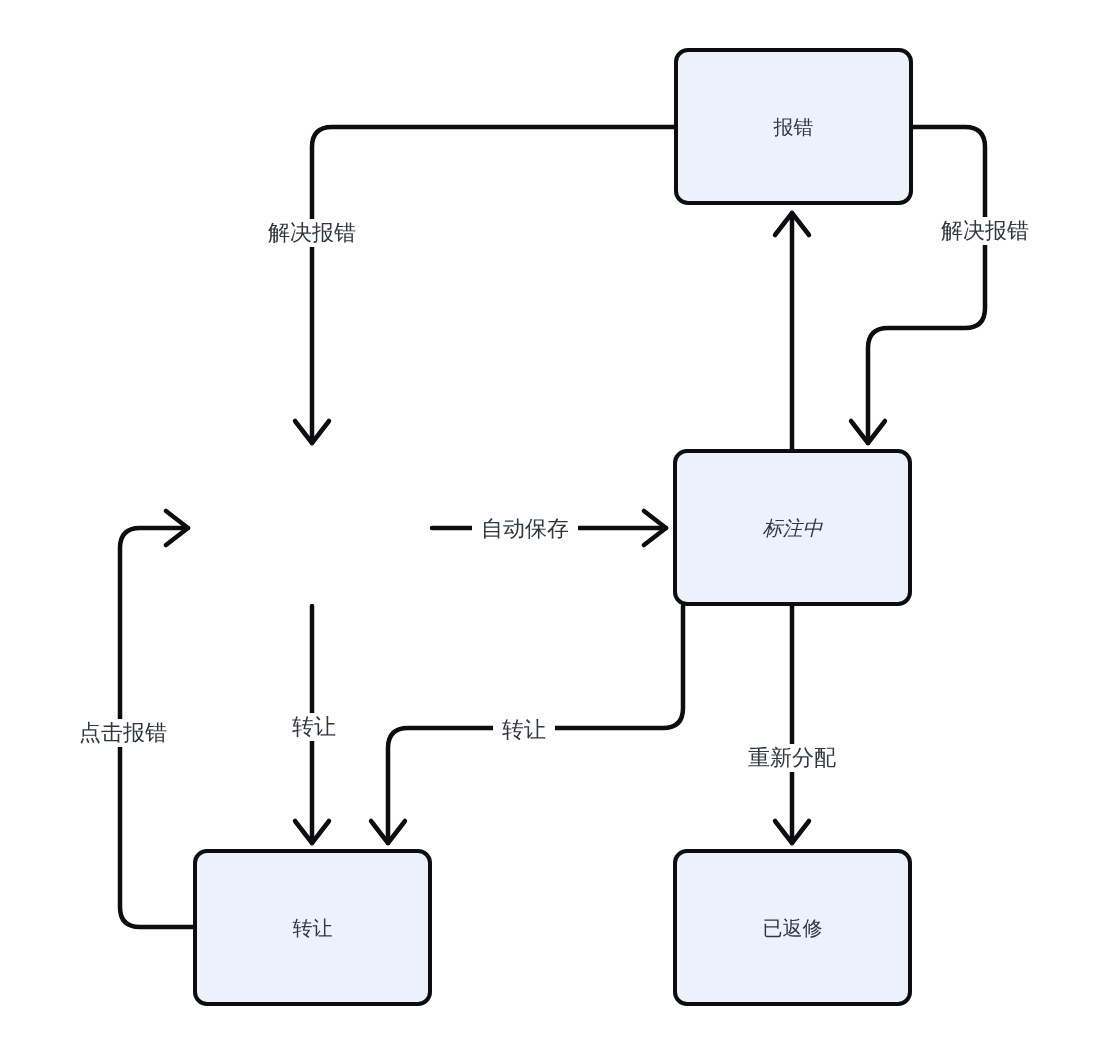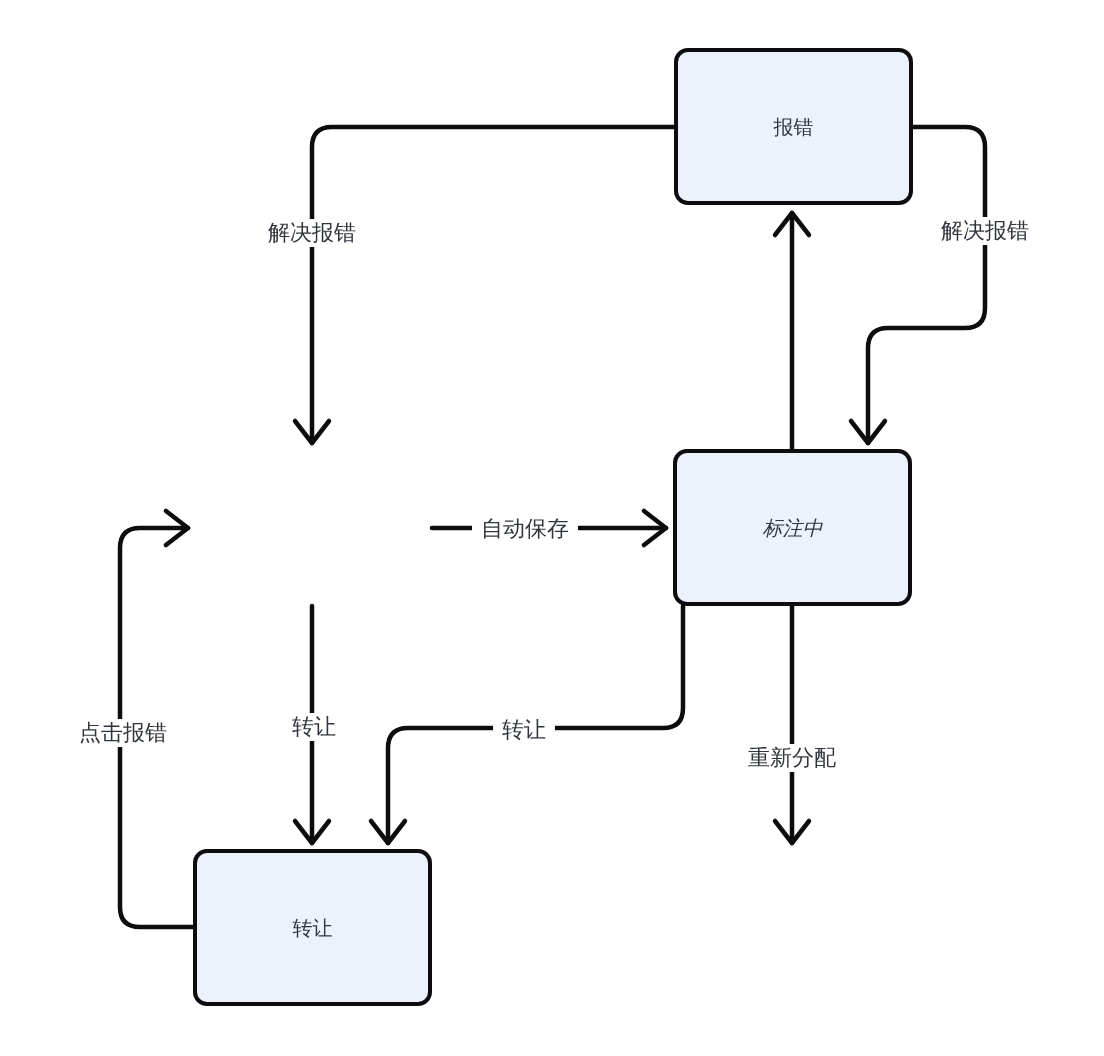--- a/index.html
+++ b/index.html
@@ -100,20 +100,21 @@
     <path class="edge-path" d="M 193 927 H 140 Q 120 927 120 907 V 548 Q 120 528 140 528 H 188"></path>
     <path class="edge-path" d="M 166 511 L 188 528 L 166 545"></path>
 
     <path class="edge-path" d="M 792 606 V 843"></path>
     <path class="edge-path" d="M 775 821 L 792 843 L 809 821"></path>
   </svg>
 
   <div class="node" id="node-baocuo">报错</div>
   <div class="node" id="node-biaozhuzhong">标注中</div>
   <div class="node" id="node-zhuanrang">转让</div>
+  <div class="node" id="node-yifanxiu">已返修</div>
 
   <div class="edge-label" id="elabel-0">解决报错</div>
   <div class="edge-label" id="elabel-2">解决报错</div>
   <div class="edge-label" id="elabel-3">自动保存</div>
   <div class="edge-label" id="elabel-4">转让</div>
   <div class="edge-label" id="elabel-5">转让</div>
   <div class="edge-label" id="elabel-6">点击报错</div>
   <div class="edge-label" id="elabel-7">重新分配</div>
 
 </div>

